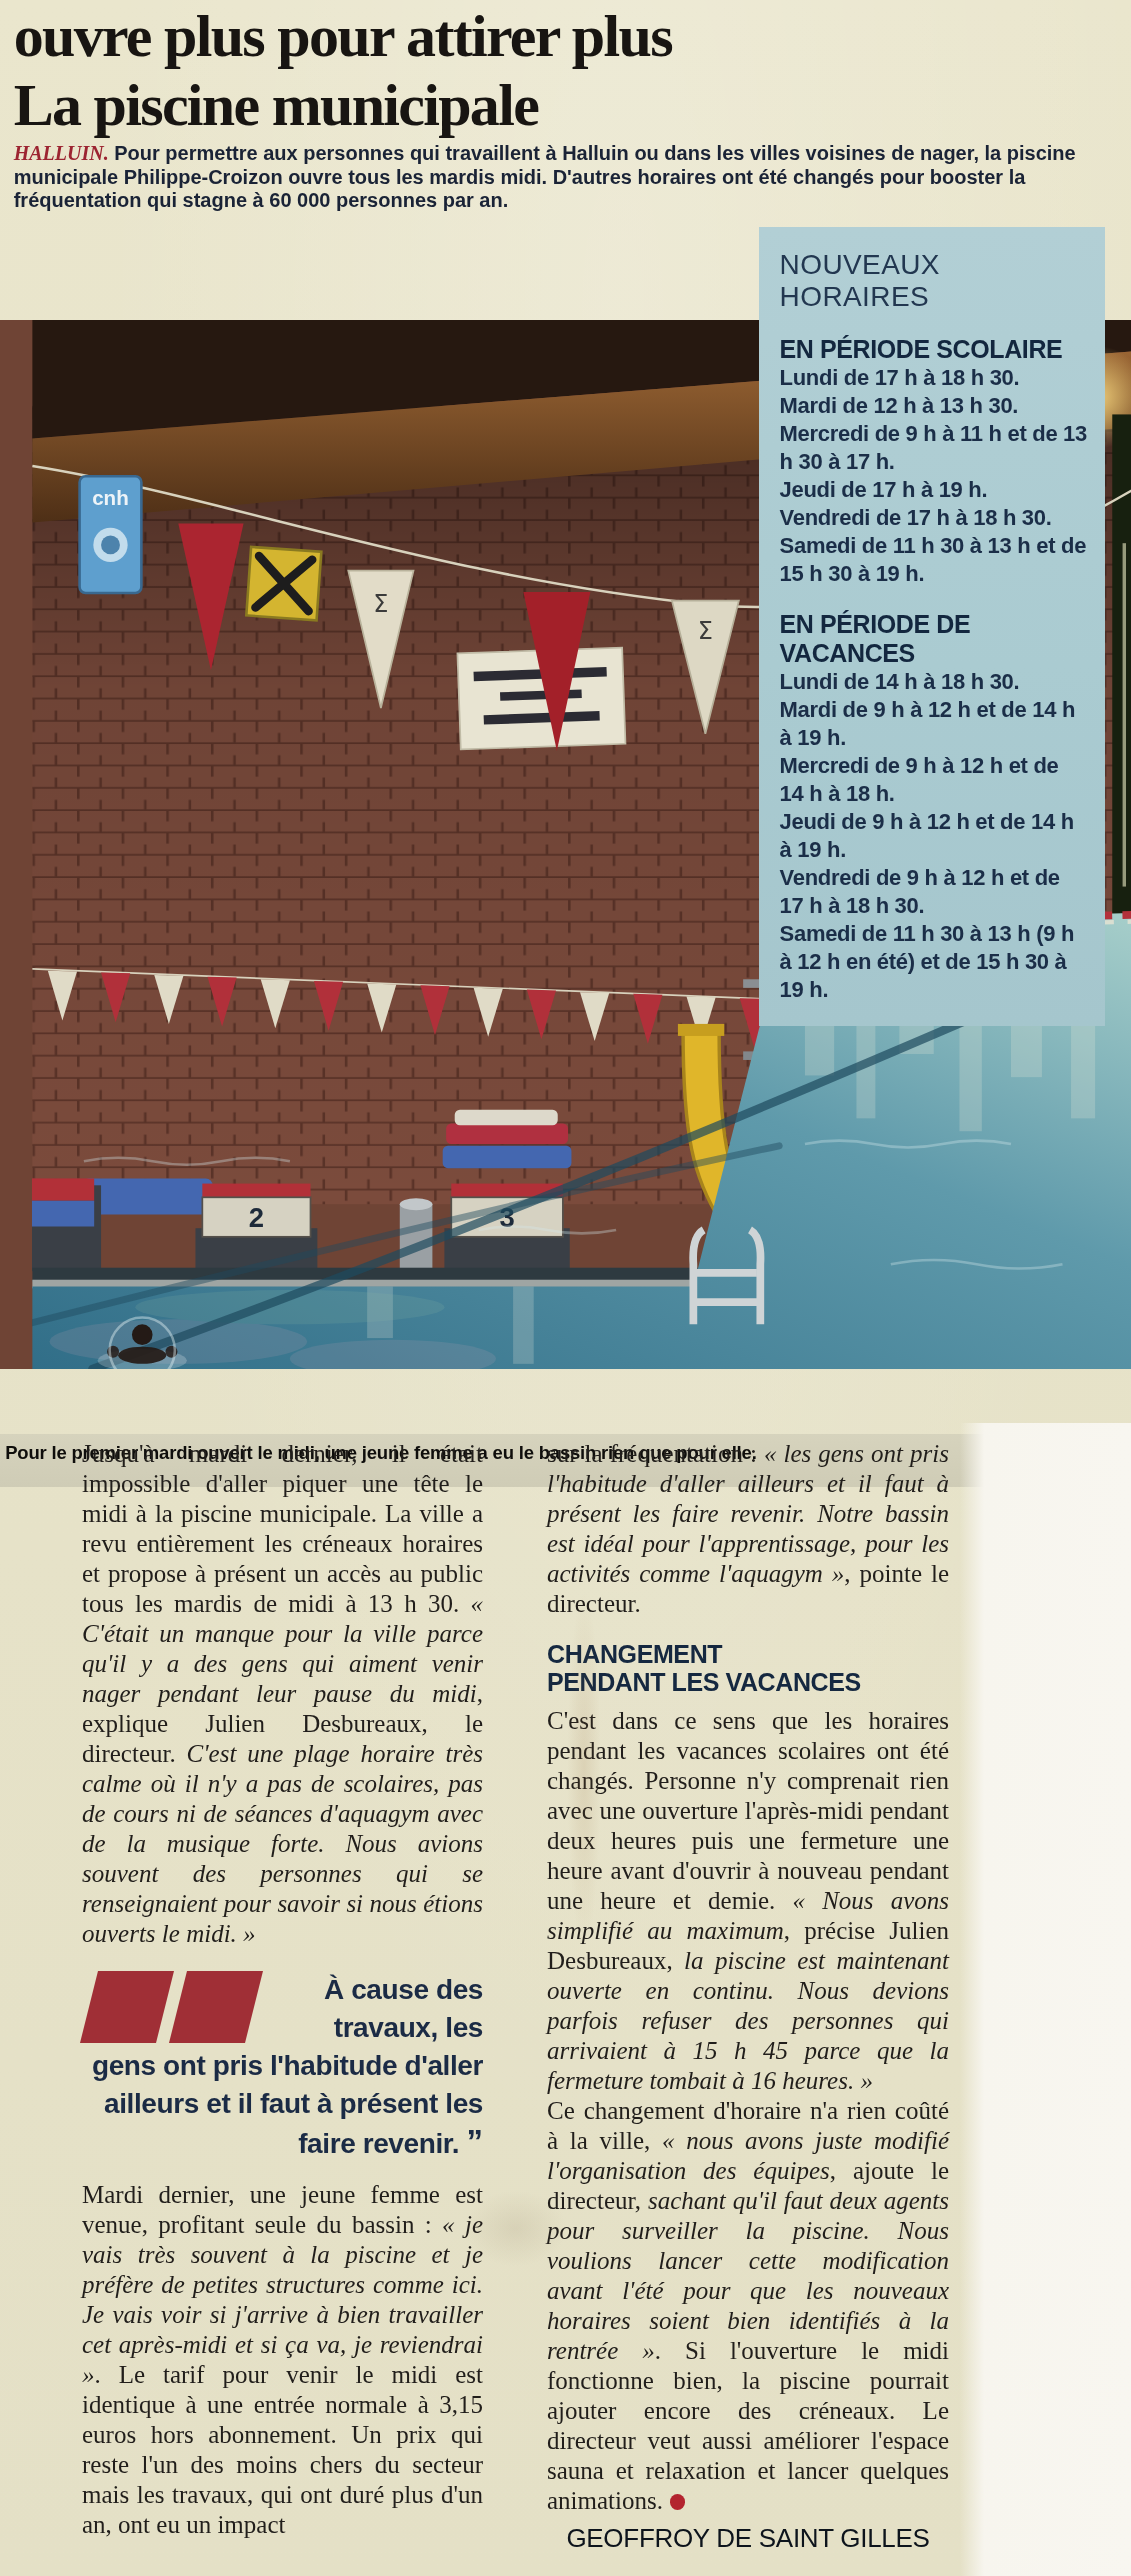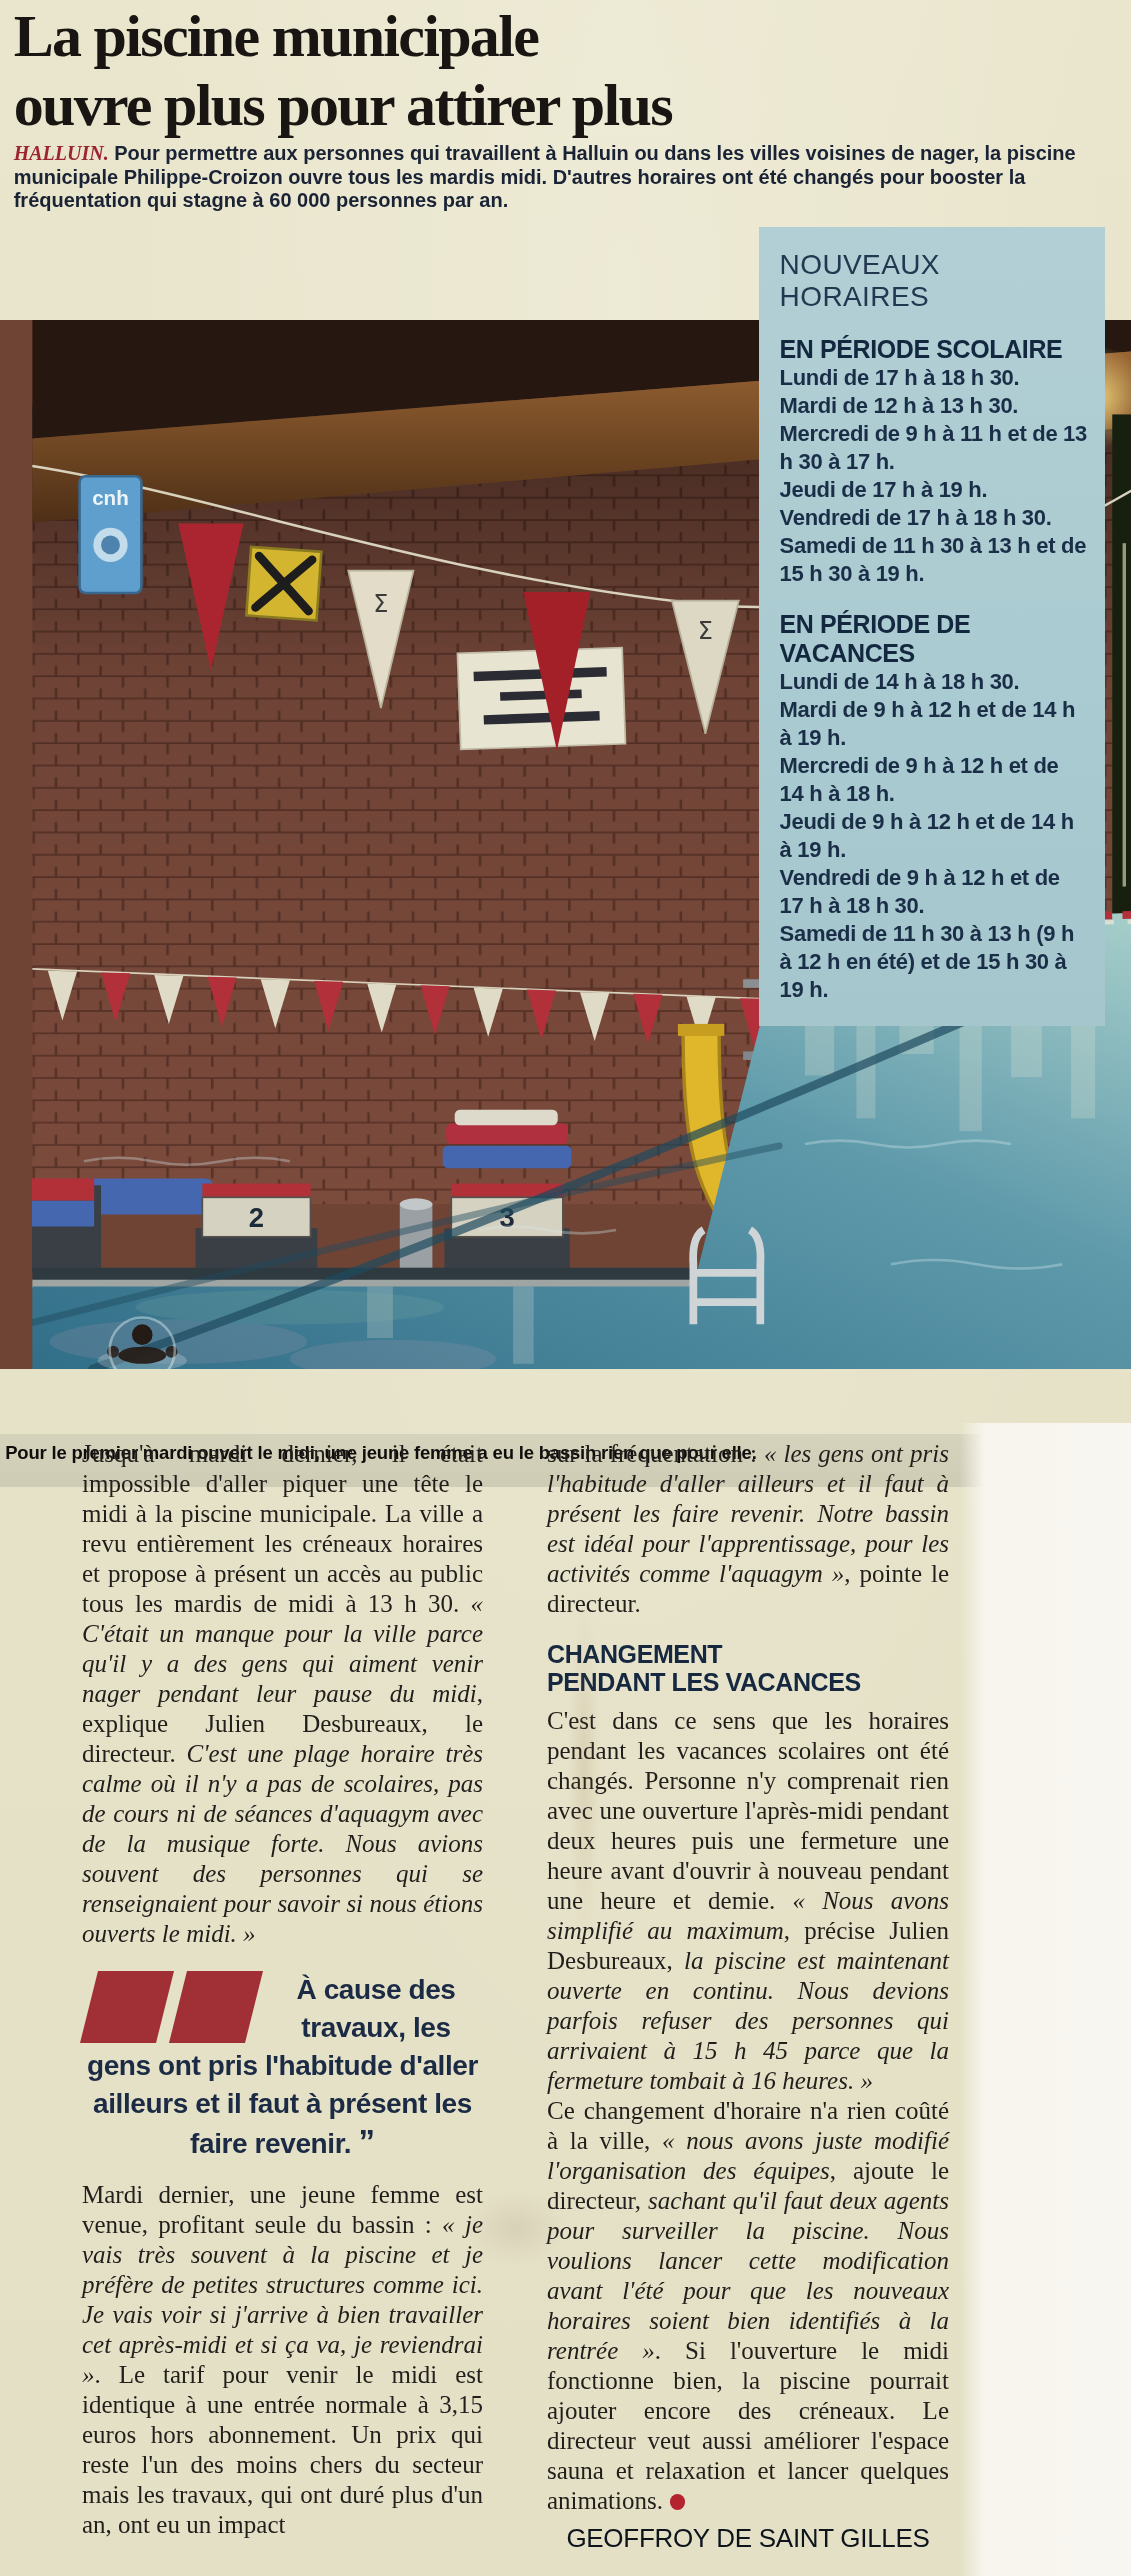--- a/index.html
+++ b/index.html
@@ -49,21 +49,21 @@
   .col{ position:absolute; top:1439px; width:401px;
         font-family:"Liberation Serif", serif; font-size:25px; line-height:30px;
         color:#211e1b; text-align:justify;}
   .col-left{ left:82px; }
   .col-right{ left:547px; width:402px; }
   .col p{ margin:0; }
   .i{ font-style:italic; }
   
   .pullquote{ margin:22px 0 17px 0; font-family:"Liberation Sans", sans-serif;
               font-weight:bold; font-size:28px; line-height:38px; color:#1b2b45;
-              text-align:center; letter-spacing:-0.4px;}
+              text-align:right; letter-spacing:-0.4px;}
   .qmarks{ float:left; width:187px; height:74px; position:relative; }
   .qmark{ position:absolute; top:0; width:76px; height:72px;
           background:#a02f36; transform:skewX(-14deg); }
   .qmark.m1{ left:6.9px; } .qmark.m2{ left:96px; }
   .closequote{ font-size:33px; letter-spacing:0; }
   
   .subhead{ font-family:"Liberation Sans", sans-serif; font-weight:bold;
             font-size:25px; line-height:28px; letter-spacing:-0.4px; color:#152840;
             margin:20.6px 0 10.3px 0; text-align:left;}
   .byline{ font-family:"Liberation Sans", sans-serif; font-weight:normal;
@@ -75,22 +75,22 @@
     position:absolute; left:960px; top:1423px; width:172px; height:1153px;
     background:linear-gradient(90deg, rgba(247,245,238,0) 0%, #f7f5ee 14%, #f8f6f0 100%);
   }
 </style>
 </head>
 <body>
 
 <div class="page">
 
   <div class="headline">
+    <div>ouvre plus pour attirer plus</div>
     <div>La piscine municipale</div>
-    <div>ouvre plus pour attirer plus</div>
   </div>
 
   <div class="lead"><span class="loc">HALLUIN.</span><span> Pour permettre aux personnes qui travaillent à Halluin ou dans les villes voisines de nager, la piscine municipale Philippe-Croizon ouvre tous les mardis midi. D'autres horaires ont été changés pour booster la fréquentation qui stagne à 60 000 personnes par an.</span></div>
 
   <div class="photo">
     <svg width="1127" height="1049" viewBox="0 0 1312 1222" xmlns="http://www.w3.org/2000/svg">
       <defs>
         <pattern id="brick" width="52" height="26" patternUnits="userSpaceOnUse">
           <rect width="52" height="26" fill="#7b4b3c"></rect>
           <rect y="24" width="52" height="2" fill="#5a3328"></rect>

